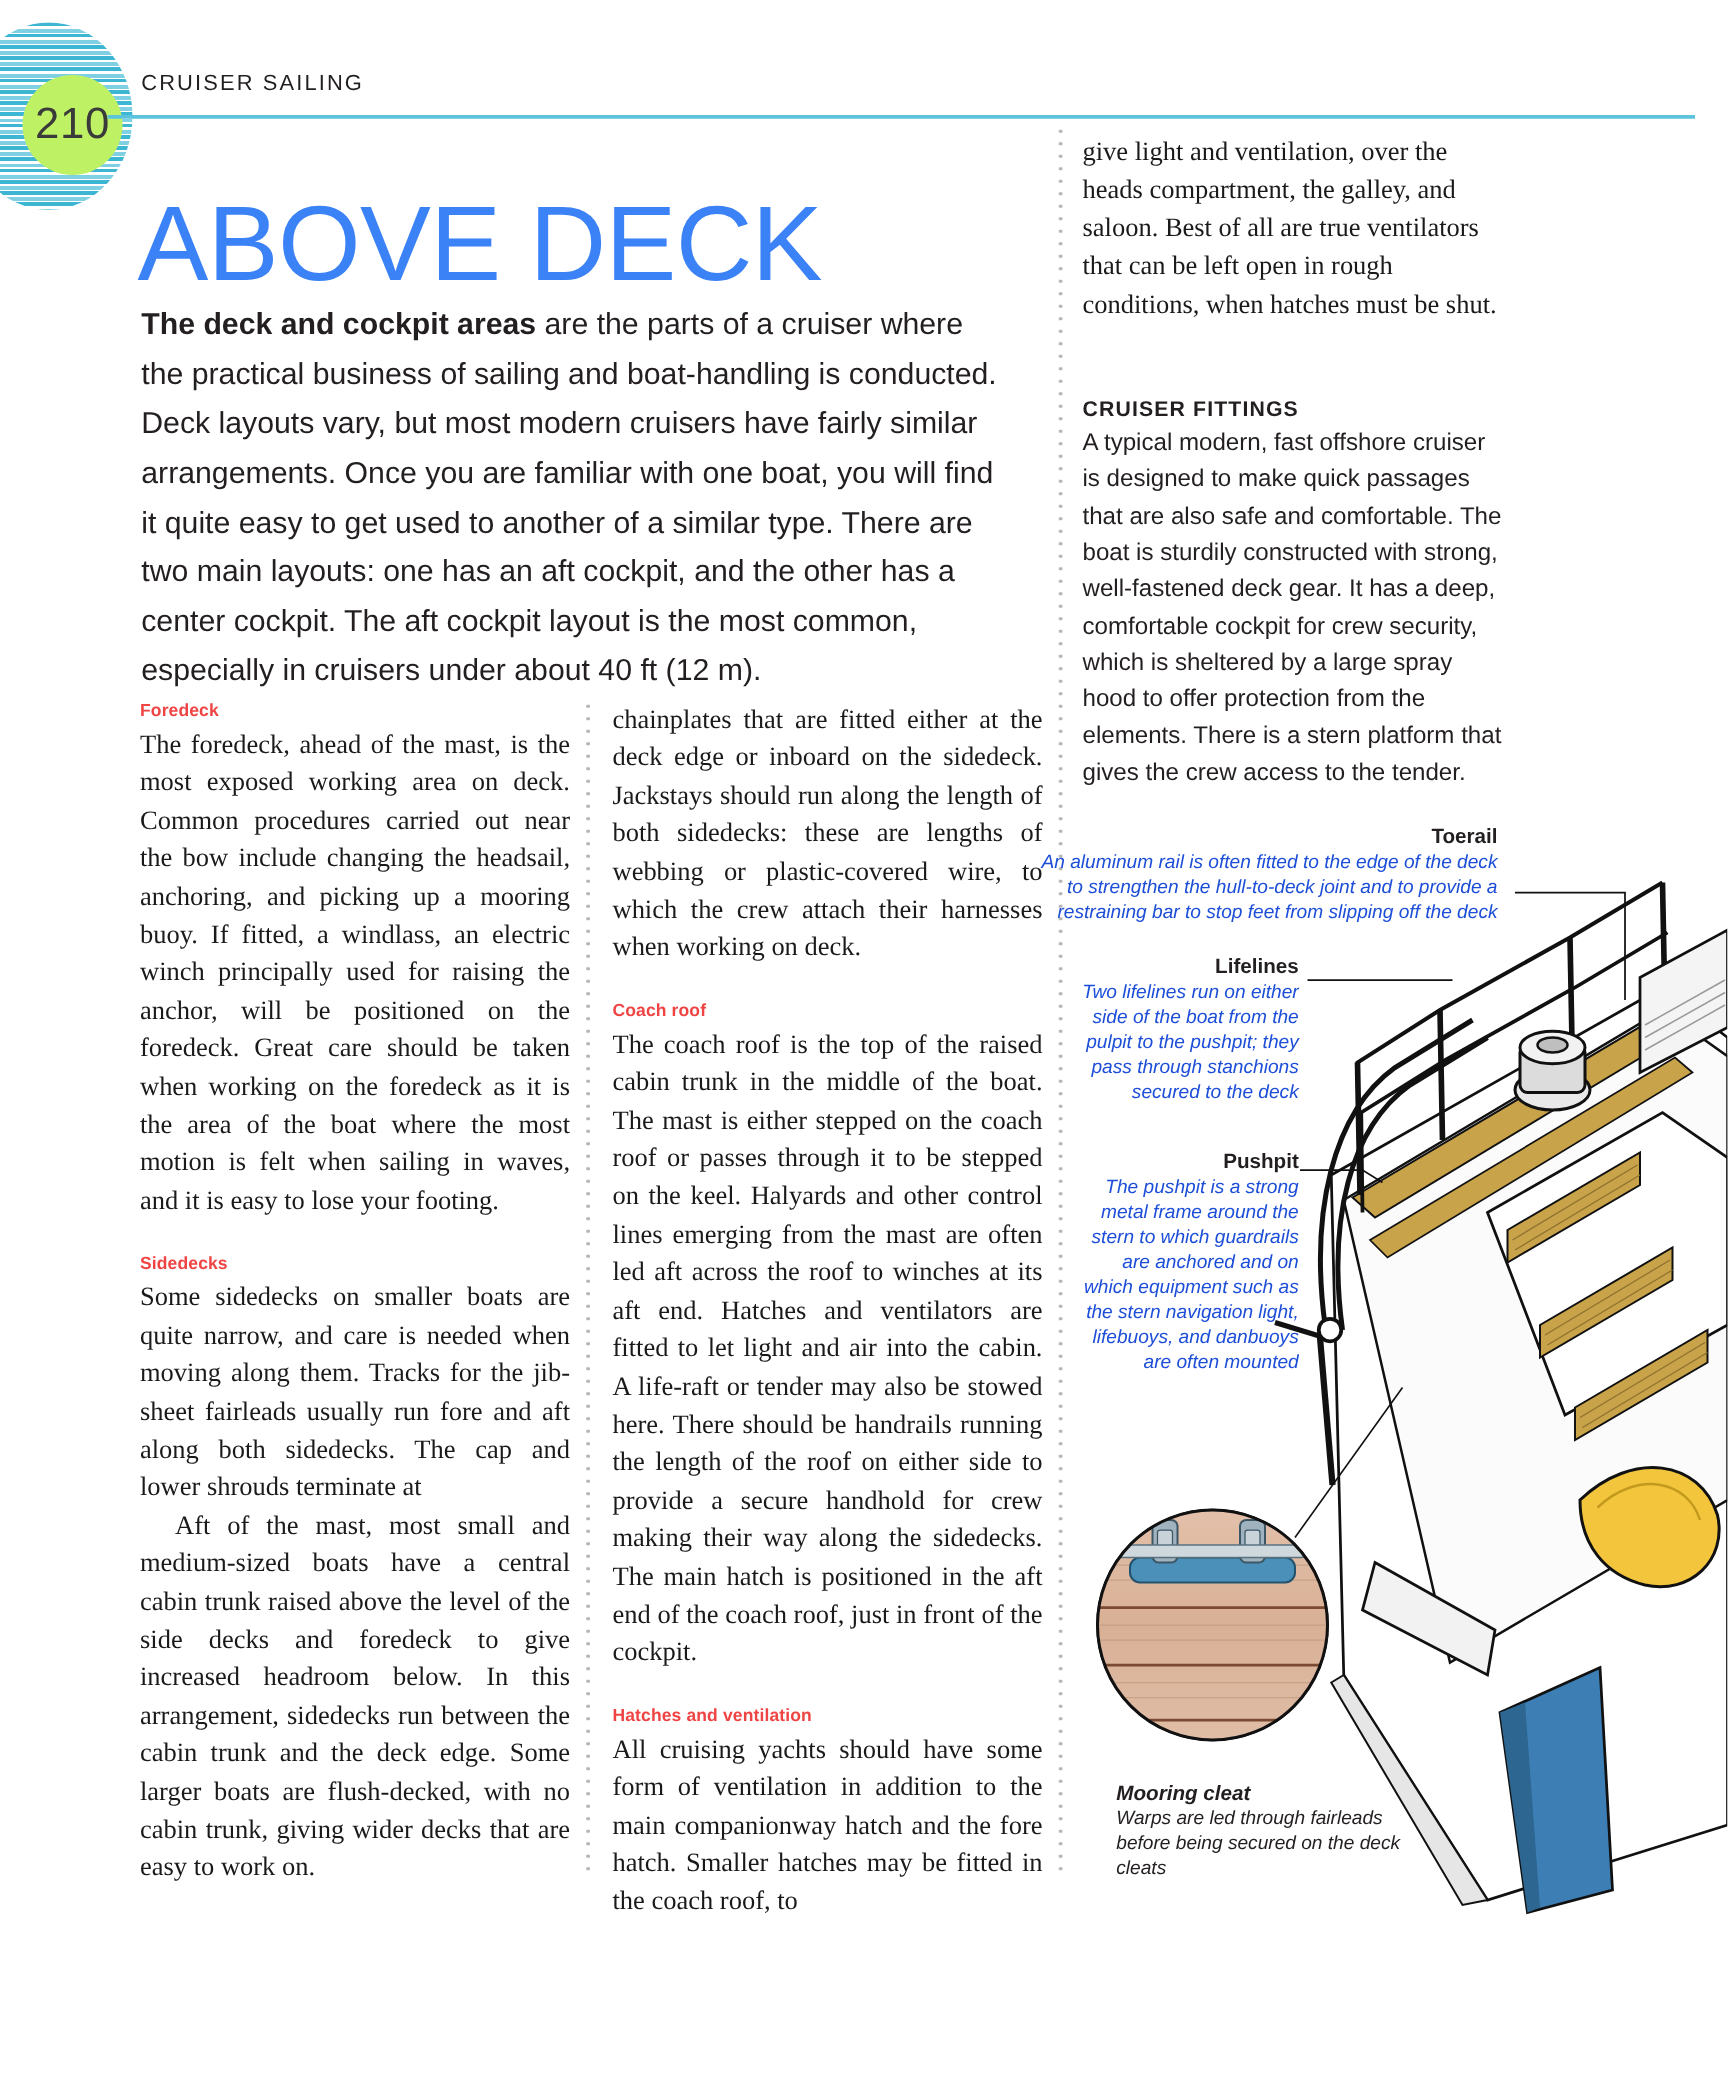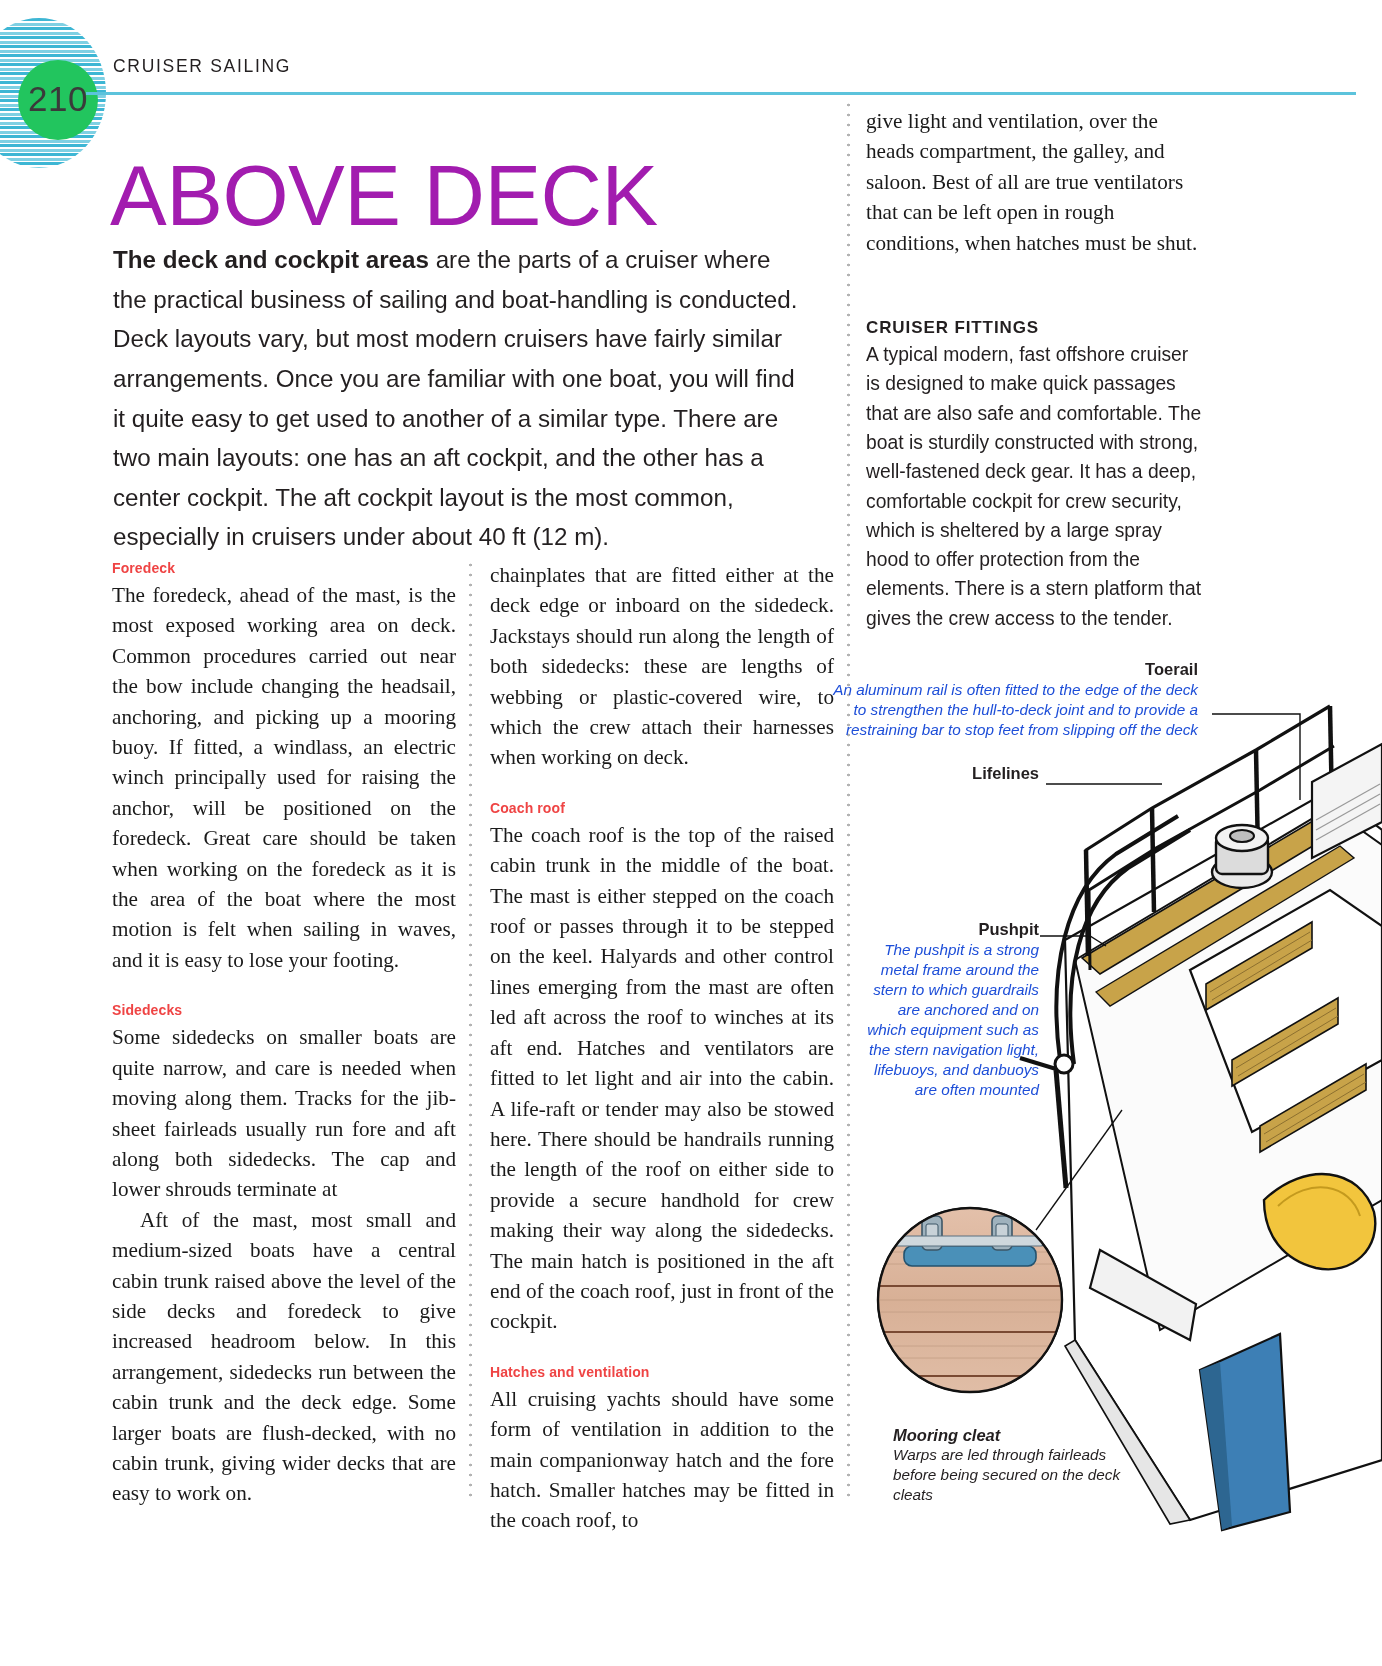--- a/index.html
+++ b/index.html
@@ -39,21 +39,21 @@
     );
     background-color: #5cc3dc;
   }
   #page-medallion .disc {
     position: absolute;
     left: 46px;
     top: 42px;
     width: 80px;
     height: 80px;
     border-radius: 50%;
-    background: #22c55e;
+    background: #bef264;
     display: flex;
     align-items: center;
     justify-content: center;
   }
   #page-medallion .disc span {
     font-family: "Liberation Sans", sans-serif;
     font-size: 35px;
     font-weight: 300;
     color: #3a3a3a;
     letter-spacing: 0.5px;
@@ -81,21 +81,21 @@
   }
 
   
   #main-title {
     position: absolute;
     left: 110px;
     top: 96px;
     font-size: 85px;
     font-weight: 300;
     letter-spacing: -0.5px;
-    color: #a21caf;
+    color: #3b82f6;
     line-height: 1;
   }
 
   
   #intro {
     position: absolute;
     left: 113px;
     top: 216px;
     width: 690px;
     font-size: 24.2px;
@@ -406,20 +406,21 @@
   </svg>
 </div>
 
 <div class="callout" id="callout-toerail">
   <span class="c-title">Toerail</span>
   <span class="c-body">An aluminum rail is often fitted to the edge of the deck to strengthen the hull-to-deck joint and to provide a restraining bar to stop feet from slipping off the deck</span>
 </div>
 
 <div class="callout" id="callout-lifelines">
   <span class="c-title">Lifelines</span>
+  <span class="c-body">Two lifelines run on either side of the boat from the pulpit to the pushpit; they pass through stanchions secured to the deck</span>
 </div>
 
 <div class="callout" id="callout-pushpit">
   <span class="c-title">Pushpit</span>
   <span class="c-body">The pushpit is a strong metal frame around the stern to which guardrails are anchored and on which equipment such as the stern navigation light, lifebuoys, and danbuoys are often mounted</span>
 </div>
 
 <div id="callout-cleat">
   <span class="c-title">Mooring cleat</span>
   <span class="c-body">Warps are led through fairleads before being secured on the deck cleats</span>

